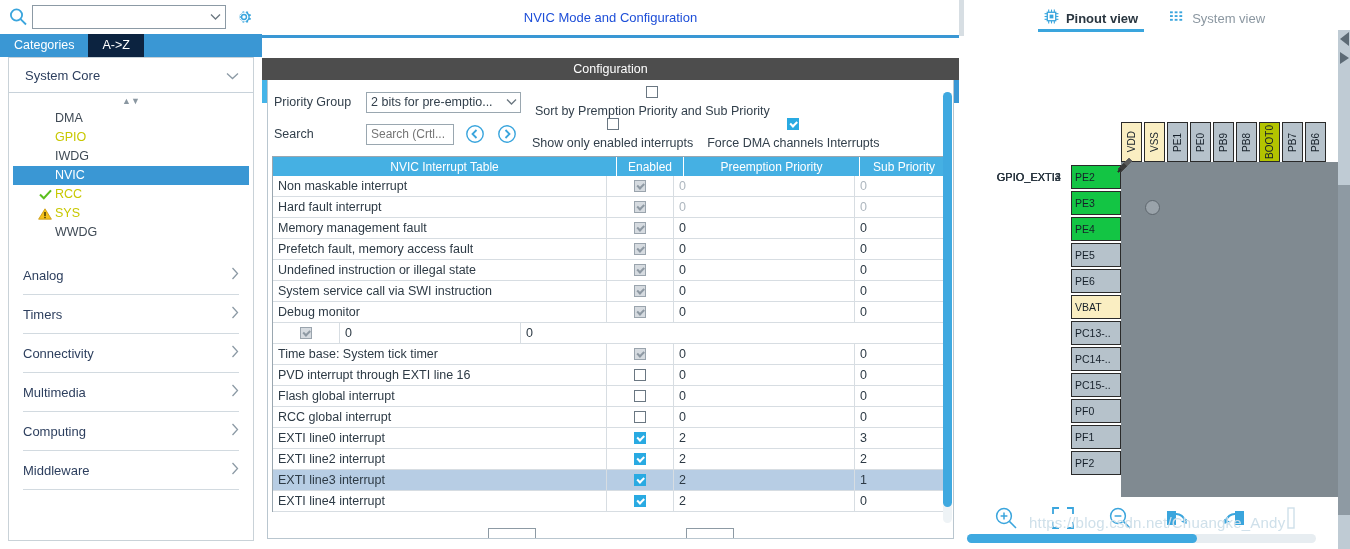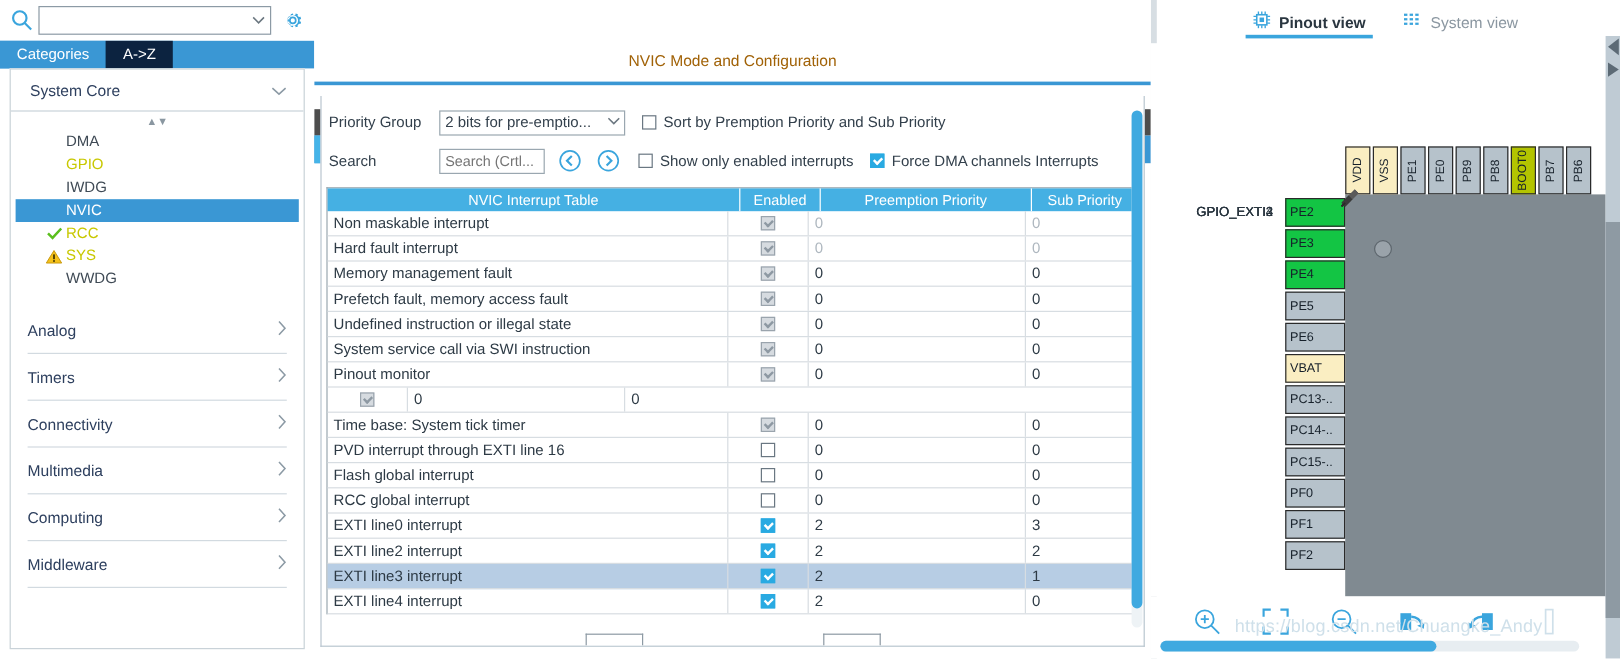--- a/index.html
+++ b/index.html
@@ -55,21 +55,21 @@
   .cat-list{margin-top:8px;}
   .cat-row{
     height:38px;display:flex;align-items:center;justify-content:space-between;
     margin:0 14px;border-bottom:1px solid #d2dae0;color:#2d3f5e;font-size:13px;
   }
 
   
   .center{flex:0 0 697px;width:697px;height:549px;position:relative;background:#ffffff;}
   .mode-title{
     height:35px;background:#ffffff;border-bottom:3px solid #3a97d4;
-    display:flex;align-items:center;justify-content:center;color:#a16207;font-size:13px;margin-top:33px;
+    display:flex;align-items:center;justify-content:center;color:#1d4ed8;font-size:13px;
   }
   .cfg-bar{
     height:22px;background:#4d4d4d;color:#ffffff;font-size:12.5px;
     display:flex;align-items:center;justify-content:center;margin-top:20px;
   }
   .cfg-tabs{height:23px;background:#3a97d4;display:flex;align-items:stretch;}
   .cfg-tab{
     display:flex;align-items:center;gap:5px;padding:0 12px;font-size:12.5px;color:#ffffff;
   }
   .cfg-tab.sel{background:#45b4e8;}
@@ -107,21 +107,21 @@
   }
   .circ-btn{width:22px;height:22px;margin-left:10px;display:flex;align-items:center;justify-content:center;}
   .cbx{
     width:12px;height:12px;border:1px solid #6a7782;background:#ffffff;box-sizing:border-box;flex:0 0 12px;
     display:flex;align-items:center;justify-content:center;
   }
   .cbx.on{background:#29aae2;border-color:#29aae2;}
   .cbx.on i{display:block;width:5px;height:2.5px;border-left:2px solid #fff;border-bottom:2px solid #fff;transform:rotate(-45deg);margin-bottom:2px;}
   .cbx.grey{background:#d6dbe0;border-color:#9aa4ad;}
   .cbx.grey i{display:block;width:5px;height:2.5px;border-left:2px solid #8e99a3;border-bottom:2px solid #8e99a3;transform:rotate(-45deg);margin-bottom:2px;}
-  .cbx-wrap{display:flex;align-items:center;gap:6px;margin-left:14px;font-size:12.5px;color:#33404c;}
+  .cbx-wrap{display:flex;align-items:center;gap:6px;margin-left:14px;font-size:12.5px;color:#33404c;flex-direction:column;}
 
   
   .tbl{margin:4px 4px 0 4px;border:1px solid #9aa7b0;border-bottom:0;box-sizing:border-box;}
   .thead{display:flex;height:19px;background:#45b0e3;color:#fff;font-size:12px;}
   .thead .c0{flex:1;display:flex;align-items:center;justify-content:center;border-right:1px solid #ffffff;}
   .thead .c1{width:66px;display:flex;align-items:center;justify-content:center;border-right:1px solid #ffffff;}
   .thead .c2{width:175px;display:flex;align-items:center;justify-content:center;border-right:1px solid #ffffff;}
   .thead .c3{width:88px;display:flex;align-items:center;justify-content:center;}
   .trow{display:flex;height:20px;border-bottom:1px solid #d7dde2;font-size:12.5px;color:#2d3a45;}
   .trow.sel{background:#b7cde4;}
@@ -460,21 +460,21 @@
           <div class="c0">System service call via SWI instruction</div>
           <div class="c1">
               <span class="cbx grey">
                 <i></i>
               </span>
             </div>
           <div class="c2">0</div>
           <div class="c3">0</div>
         </div>
         <div class="trow">
-          <div class="c0">Pinout monitor</div>
+          <div class="c0">Debug monitor</div>
           <div class="c1">
               <span class="cbx grey">
                 <i></i>
               </span>
             </div>
           <div class="c2">0</div>
           <div class="c3">0</div>
         </div>
         <div class="trow">
           <div class="c1">

